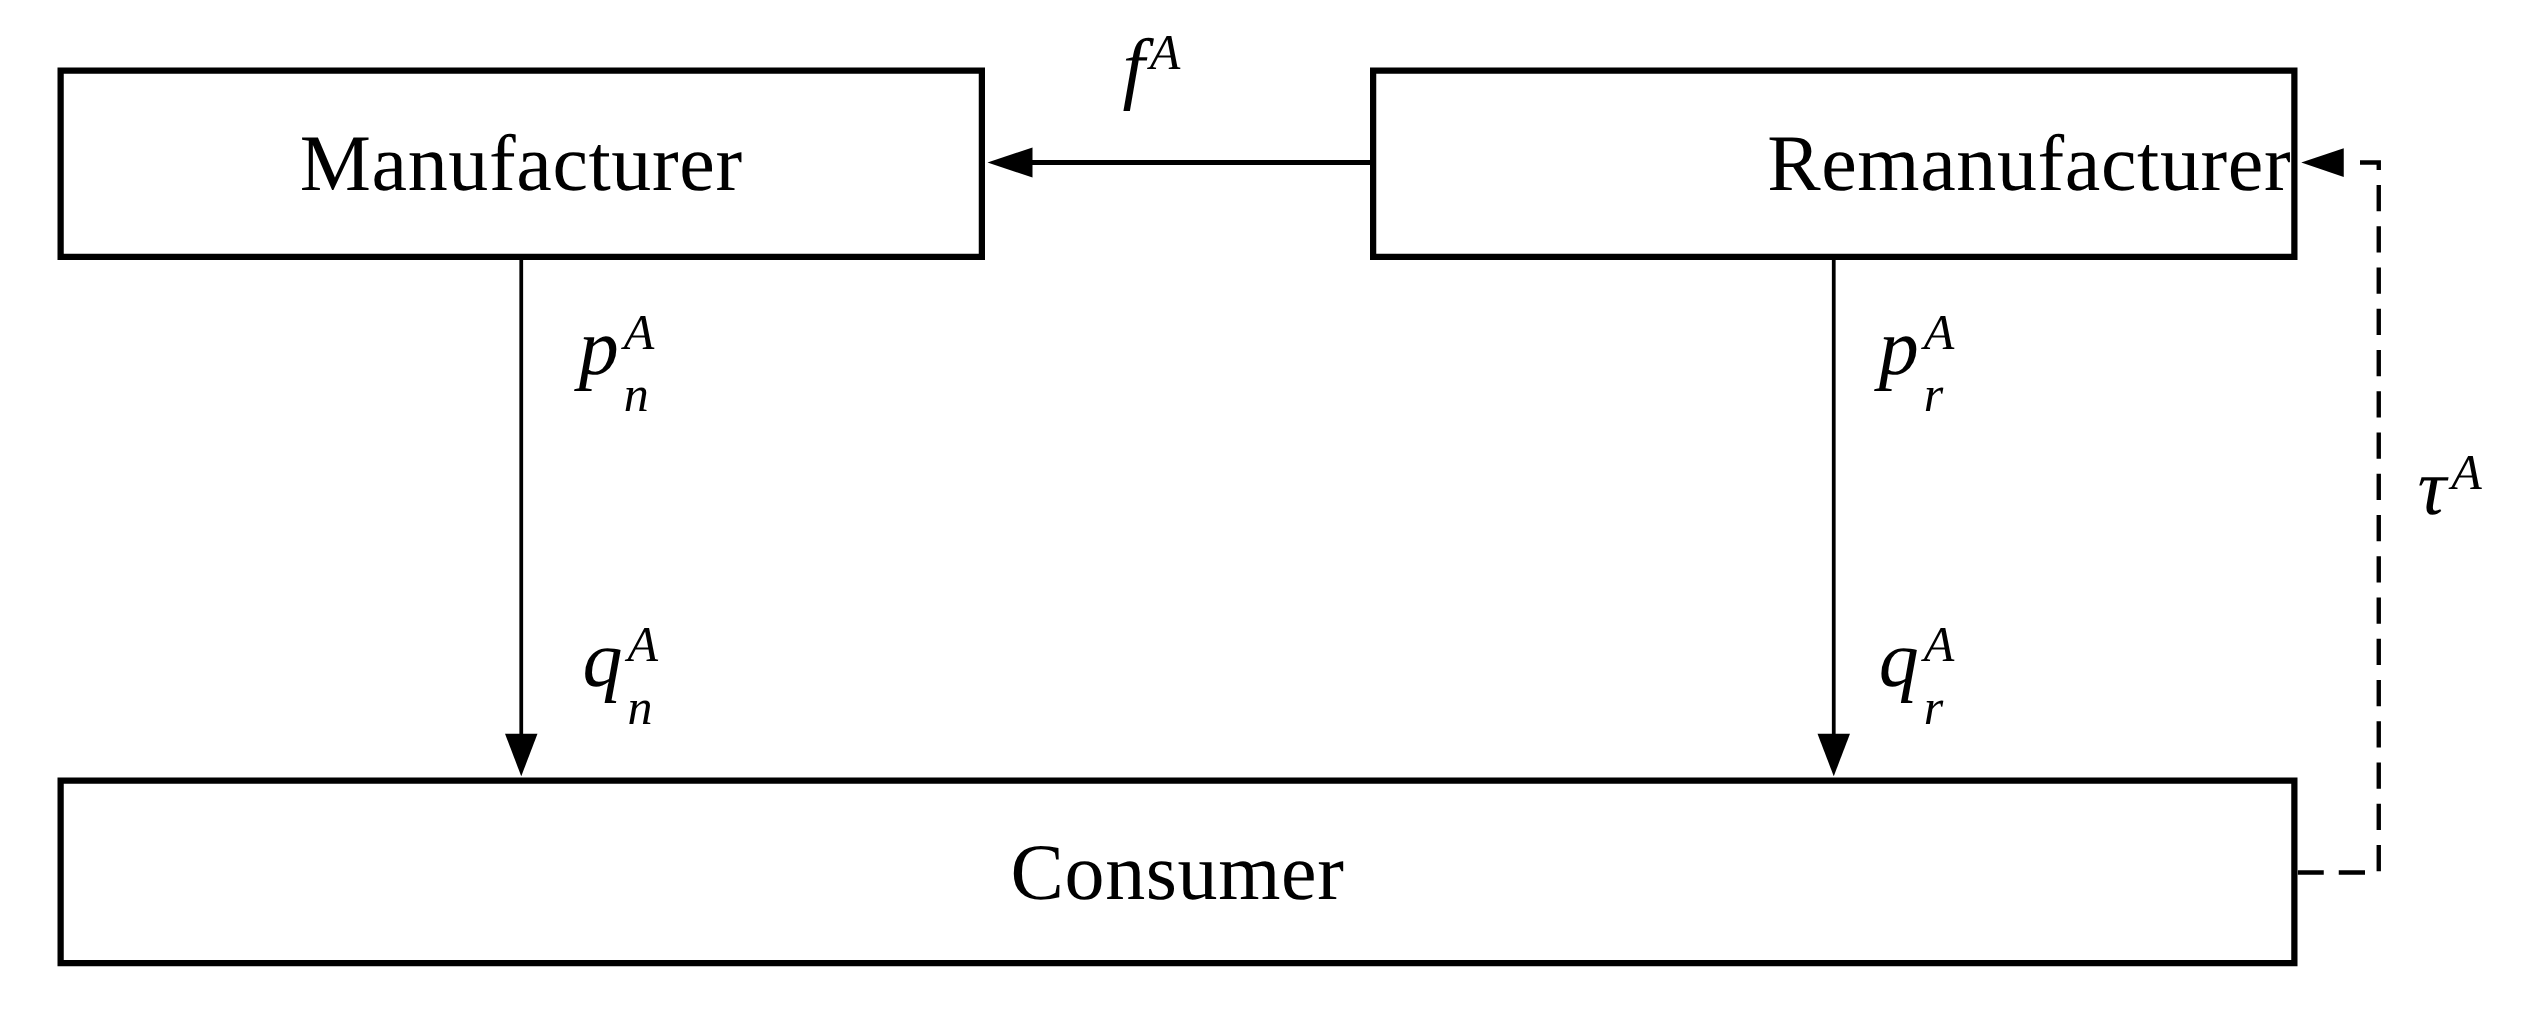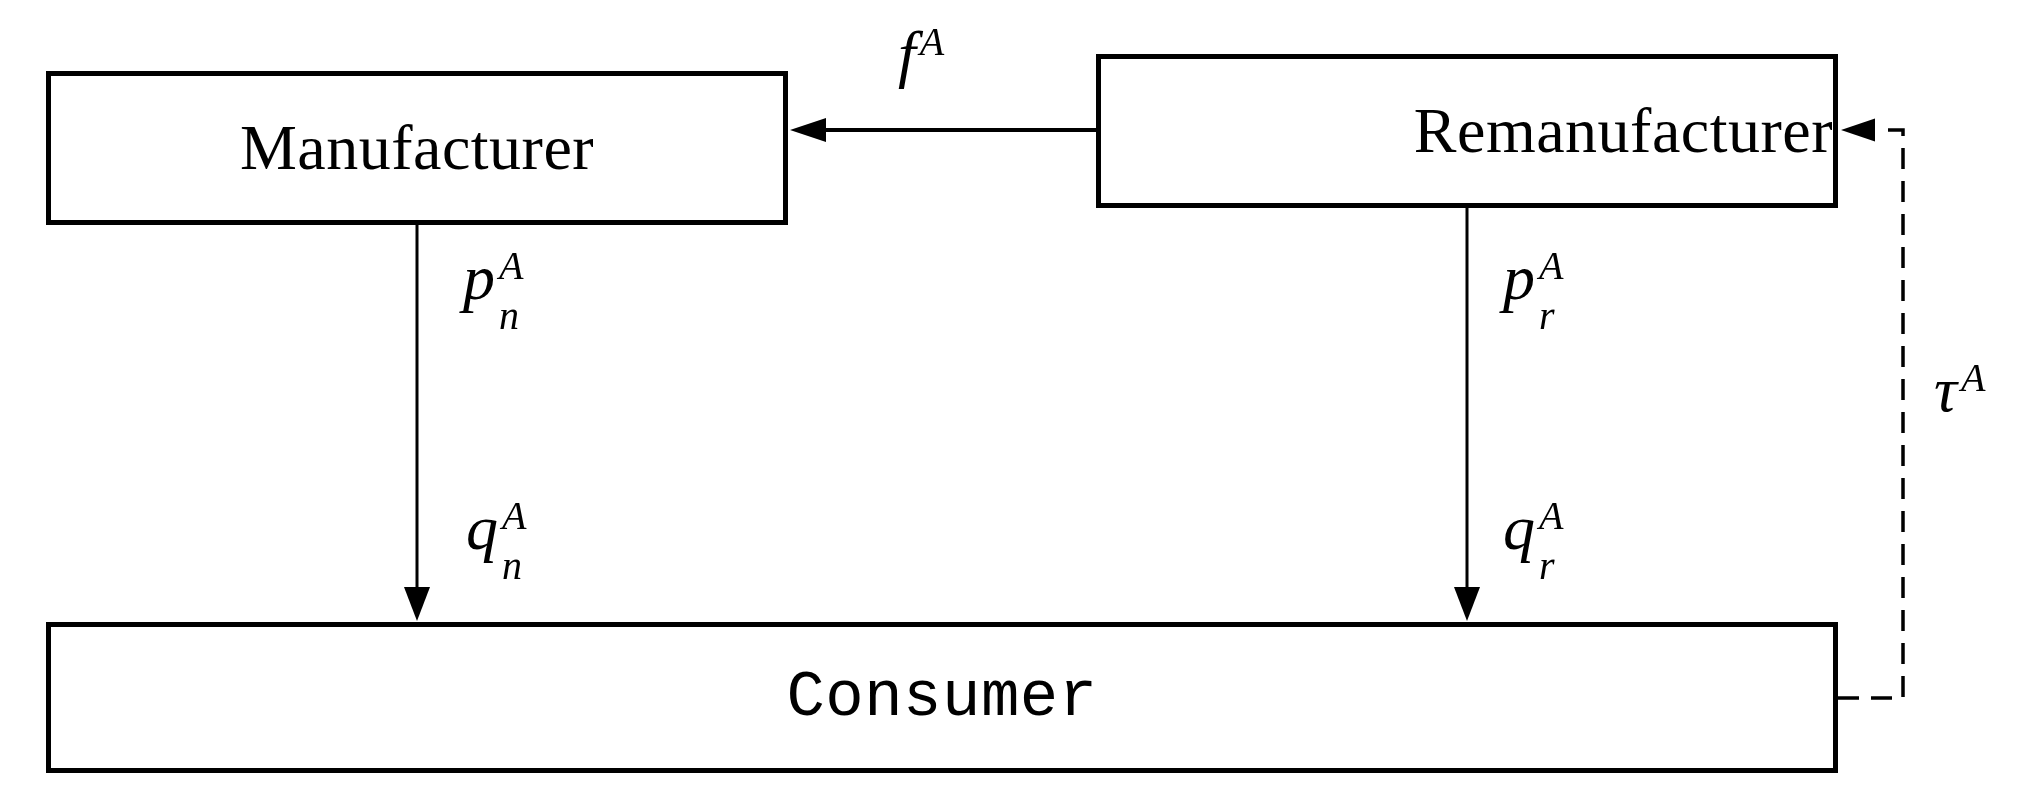--- a/index.html
+++ b/index.html
@@ -19,23 +19,23 @@
     display: flex;
     align-items: center;
     justify-content: center;
   }
   .node .node-label {
     font-size: 64px;
     color: #000000;
     letter-spacing: 0.5px;
     white-space: nowrap;
   }
-  #node-manufacturer   { left: 46px;   top: 54px;  width: 742px;  height: 154px; margin-top: 17px; }
+  #node-manufacturer   { left: 46px;   top: 54px;  width: 742px;  height: 154px; }
   #node-remanufacturer { left: 1096px; top: 54px;  width: 742px;  height: 154px; justify-content: flex-end; }
-  #node-consumer       { left: 46px;   top: 622px; width: 1792px; height: 151px; font-family: Liberation Mono, monospace; }
+  #node-consumer       { left: 46px;   top: 622px; width: 1792px; height: 151px; }
 
   #arrows-layer {
     position: absolute;
     left: 0; top: 0;
     width: 2020px;
     height: 812px;
     pointer-events: none;
   }
 
   .math {

